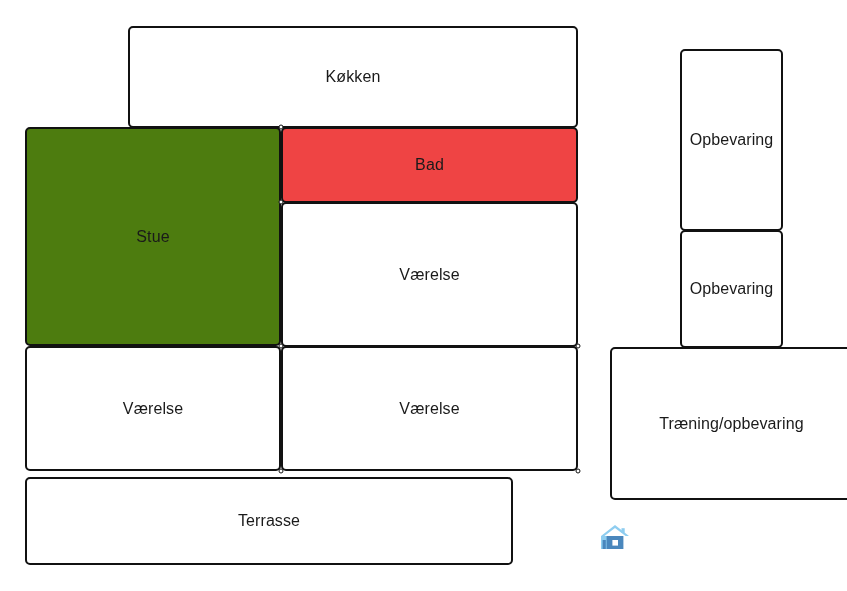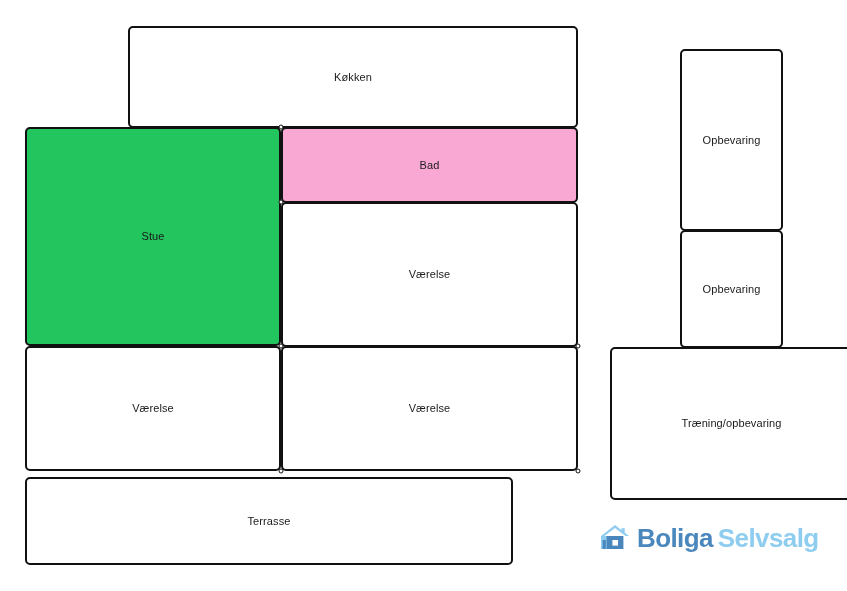--- a/index.html
+++ b/index.html
@@ -24,21 +24,21 @@
     box-sizing: border-box;
     background: #ffffff;
     border: 2px solid #111111;
     border-radius: 5px;
     display: flex;
     align-items: center;
     justify-content: center;
   }
   .room-label {
     font-family: "Liberation Sans", sans-serif;
-    font-size: 11px;
+    font-size: 16px;
     color: #1a1a1a;
     letter-spacing: 0.1px;
     line-height: 1;
     white-space: nowrap;
     user-select: none;
   }
   
   .node {
     position: absolute;
     width: 5px;
@@ -79,24 +79,24 @@
 </style>
 </head>
 <body>
 
 <div id="plan-canvas" style="width: 847px; height: 591px;">
 
   <div id="rooms-layer">
       <div class="room" style="left: 128px; top: 26px; width: 450px; height: 102px; border-color: rgb(17, 17, 17); background: rgb(255, 255, 255);">
         <span class="room-label" style="color: rgb(26, 26, 26);">Køkken</span>
       </div>
-      <div class="room" style="left: 25px; top: 127px; width: 256px; height: 219px; border-color: rgb(17, 17, 17); background: #22c55e;">
+      <div class="room" style="left: 25px; top: 127px; width: 256px; height: 219px; border-color: rgb(17, 17, 17); background: #4d7c0f;">
         <span class="room-label" style="color: rgb(26, 26, 26);">Stue</span>
       </div>
-      <div class="room" style="left: 281px; top: 127px; width: 297px; height: 76px; border-color: rgb(17, 17, 17); background: #f9a8d4;">
+      <div class="room" style="left: 281px; top: 127px; width: 297px; height: 76px; border-color: rgb(17, 17, 17); background: #ef4444;">
         <span class="room-label" style="color: rgb(26, 26, 26);">Bad</span>
       </div>
       <div class="room" style="left: 281px; top: 202px; width: 297px; height: 145px; border-color: rgb(17, 17, 17); background: rgb(255, 255, 255);">
         <span class="room-label" style="color: rgb(26, 26, 26);">Værelse</span>
       </div>
       <div class="room" style="left: 680px; top: 49px; width: 103px; height: 182px; border-color: rgb(17, 17, 17); background: rgb(255, 255, 255);">
         <span class="room-label" style="color: rgb(26, 26, 26);">Opbevaring</span>
       </div>
       <div class="room" style="left: 680px; top: 230px; width: 103px; height: 118px; border-color: rgb(17, 17, 17); background: rgb(255, 255, 255);">
         <span class="room-label" style="color: rgb(26, 26, 26);">Opbevaring</span>
@@ -133,18 +133,14 @@
 
         <path d="M1 12 L8 12 L8 25 L1 25 Z" fill="#8ecdf0"></path>
 
         <path d="M6.6 12 L23.4 12 L23.4 25 L6.6 25 Z" fill="#4a87bd"></path>
 
         <rect x="12.4" y="16" width="5.6" height="5.6" fill="#ffffff"></rect>
 
         <rect x="2.6" y="16" width="3.2" height="9" fill="#4a87bd"></rect>
       </svg>
     </span>
-    <span class="logo-wordmark">
-      <span class="word-primary">Boliga</span>
-      <span class="word-secondary">Selvsalg</span>
-    </span>
   </div>
 </div>
 
 </body></html>

